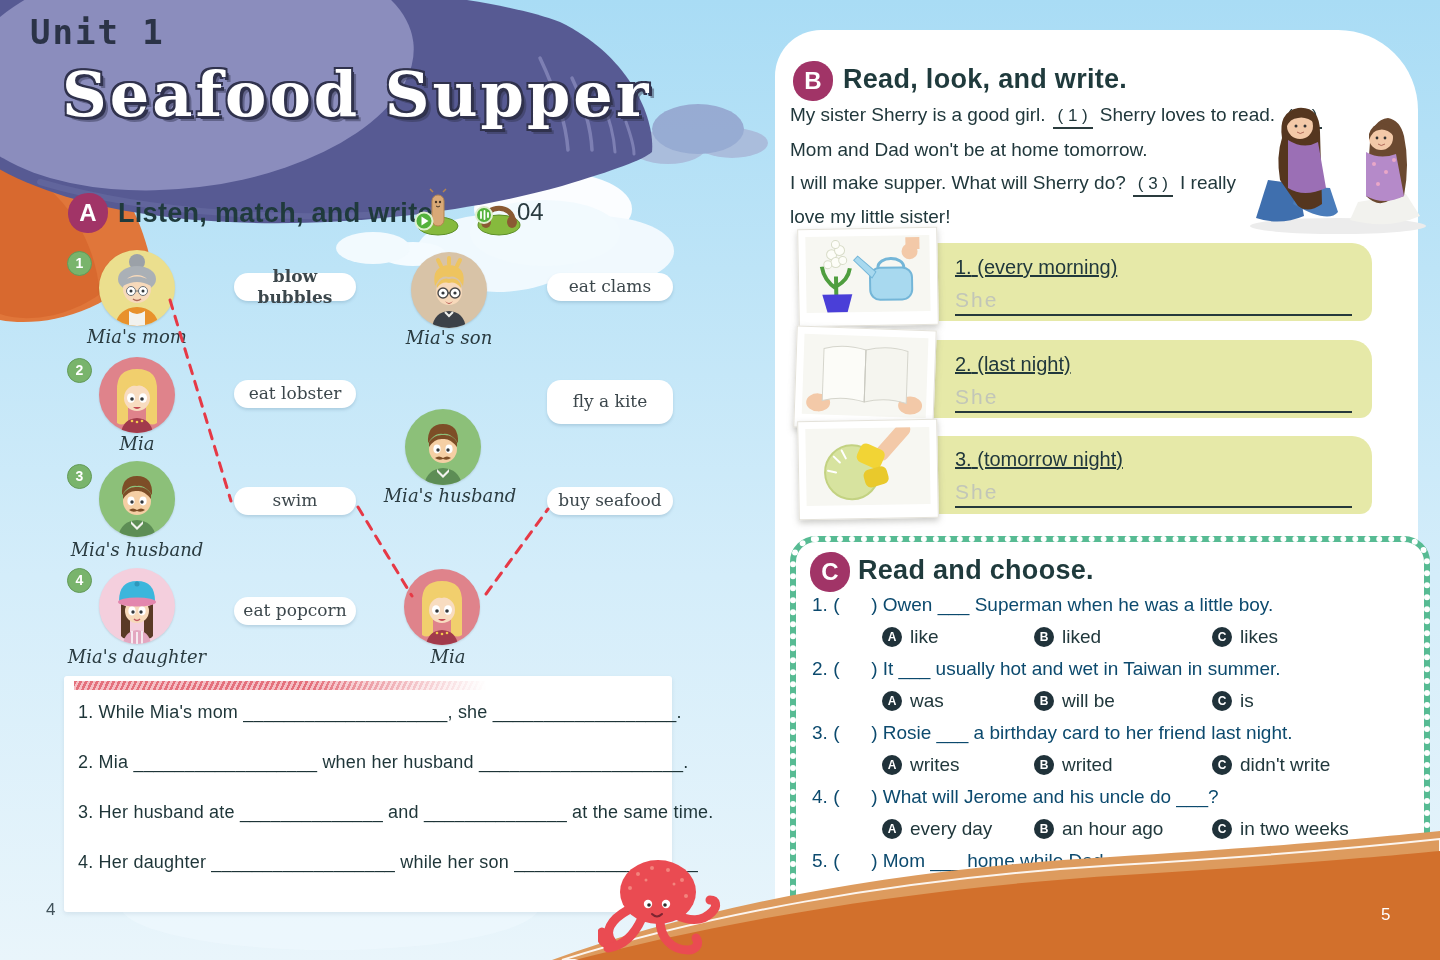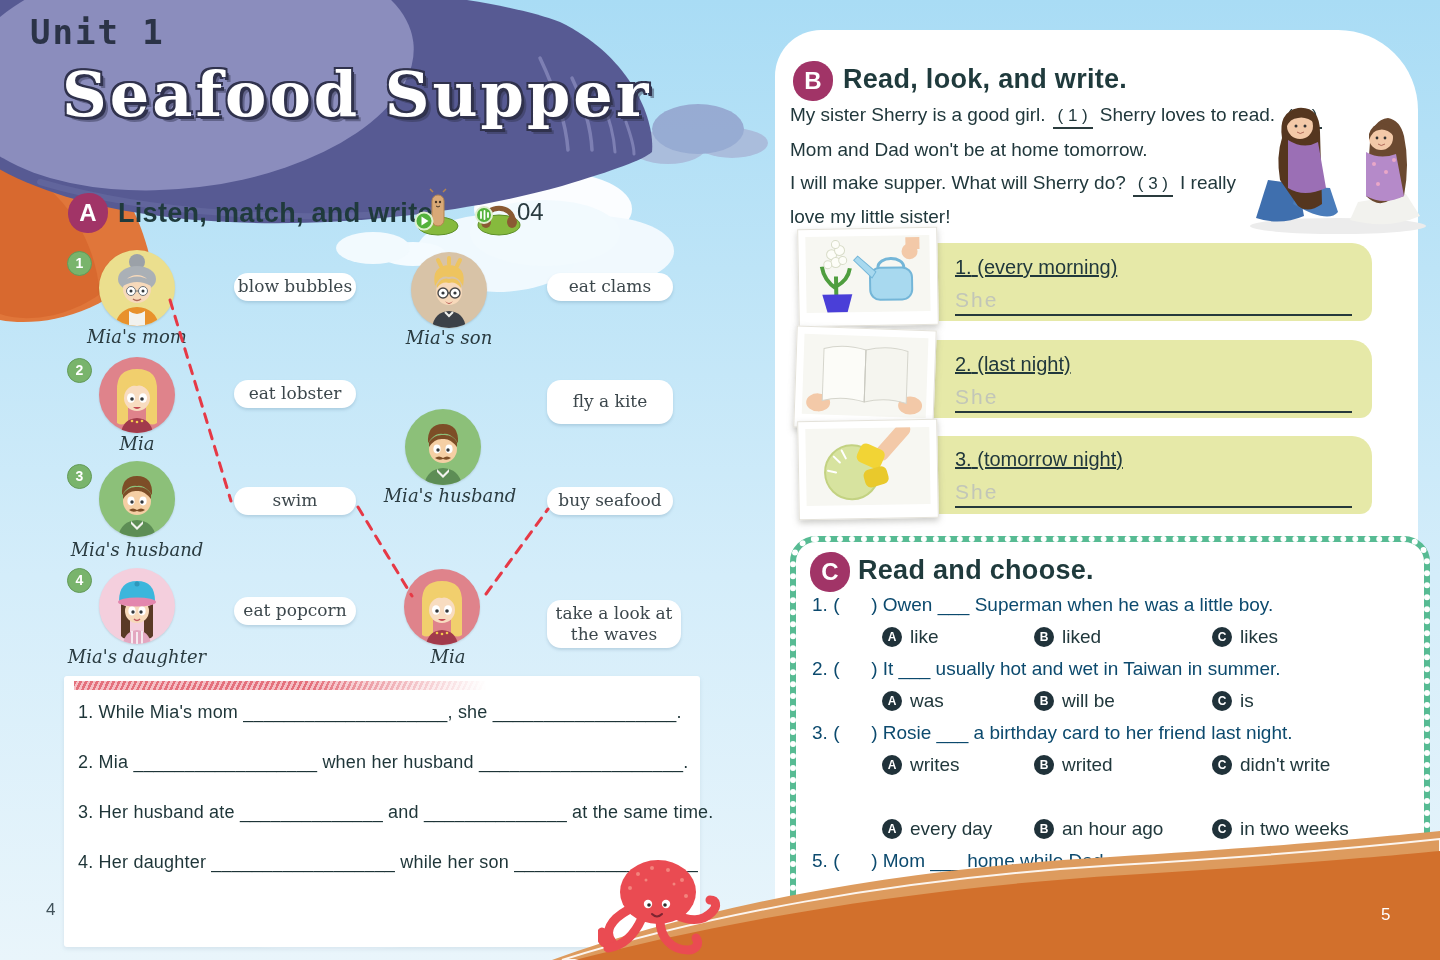--- a/index.html
+++ b/index.html
@@ -30,22 +30,22 @@
   .avatar svg{display:block;}
   .num-badge{position:absolute;width:23px;height:23px;border-radius:50%;background:#79b46c;border:1px solid #639a58;
     color:#fff;font-size:14px;font-weight:bold;text-align:center;line-height:23px;}
   .p-label{position:absolute;width:170px;text-align:center;font-family:"DejaVu Serif",serif;font-style:italic;
     font-size:18px;color:#2a3b40;}
   .action-btn{position:absolute;background:#fff;border-radius:14px;box-shadow:0 2px 3px rgba(90,130,160,.25);
     font-family:"DejaVu Serif",serif;font-size:17px;color:#3c474c;text-align:center;
     display:flex;align-items:center;justify-content:center;line-height:1.25;}
 
   
-  .sent-panel{position:absolute;left:64px;top:676px;width:608px;height:271px;background:#fff;border-radius:3px;
-    box-shadow:0 2px 4px rgba(120,150,170,.18);padding-left:28px;}
+  .sent-panel{position:absolute;left:64px;top:676px;width:608px;height:236px;background:#fff;border-radius:3px;
+    box-shadow:0 2px 4px rgba(120,150,170,.18);}
   .sent-strip{position:absolute;left:10px;top:5px;width:430px;height:9px;
     background:repeating-linear-gradient(115deg,#e4717c 0 2.5px,#f5c0c5 2.5px 5px);
     -webkit-mask-image:linear-gradient(to right,#000 55%,transparent 96%);
     mask-image:linear-gradient(to right,#000 55%,transparent 96%);}
   .sentence{position:absolute;left:14px;font-size:18px;color:#1e3538;white-space:nowrap;letter-spacing:.2px;}
 
   .page-num-left{position:absolute;left:46px;top:900px;font-size:17px;color:#41525a;}
   .page-num-right{position:absolute;left:1381px;top:905px;font-size:17px;color:#fff;z-index:9;}
 
   
@@ -199,21 +199,21 @@
         <ellipse cx="43" cy="43" rx="3.6" ry="4.4" fill="#fff"></ellipse>
       <circle cx="34" cy="44" r="1.7" fill="#33383c"></circle>
         <circle cx="42" cy="44" r="1.7" fill="#33383c"></circle>
       <path d="M35 51 Q38 54 41 51" stroke="#c05a62" fill="none" stroke-width="1.4"></path>
       <path d="M24 76 Q26 63 38 62 Q50 63 52 76 Z" fill="#e3a7c0"></path>
       <path d="M33 63 L33 76 M38 64 L38 76 M43 63 L43 76" stroke="#f6e9f0" stroke-width="2"></path>
     </svg>
   </div>
   <div class="p-label" style="left:52px;top:646px;">Mia's daughter</div>
 
-  <div class="action-btn" style="left:234px;top:273px;width:122px;height:28px;">blow bubbles</div>
+  <div class="action-btn" style="left:234px;top:273px;width:122px;height:28px;font-weight:bold;">blow bubbles</div>
   <div class="action-btn" style="left:234px;top:380px;width:122px;height:28px;">eat lobster</div>
   <div class="action-btn" style="left:234px;top:487px;width:122px;height:28px;">swim</div>
   <div class="action-btn" style="left:234px;top:597px;width:122px;height:28px;">eat popcorn</div>
 
   <div class="avatar" style="left:411px;top:252px;background:#d8c3a7;">
     <svg width="76" height="76" viewBox="0 0 76 76">
       <path d="M24 34 Q20 14 38 13 Q56 14 52 34 L49 29 Q44 23 38 25 Q31 23 27 29 Z" fill="#eec45f"></path>
       <path d="M30 14 L27 8 M38 12 L38 6 M46 14 L49 8" stroke="#eec45f" stroke-width="4" stroke-linecap="round"></path>
       <circle cx="38" cy="40" r="13" fill="#f7d9ba"></circle>
       <path d="M26 33 Q31 25 38 27 Q46 25 50 33 L50 36 Q44 29 38 31 Q31 29 26 36 Z" fill="#eec45f"></path>
@@ -259,21 +259,20 @@
       <circle cx="33" cy="64" r="1.3" fill="#f4c84f"></circle>
         <circle cx="38" cy="65" r="1.3" fill="#f4c84f"></circle>
         <circle cx="43" cy="64" r="1.3" fill="#f4c84f"></circle>
     </svg>
   </div>
   <div class="p-label" style="left:363px;top:646px;">Mia</div>
 
   <div class="action-btn" style="left:547px;top:273px;width:126px;height:28px;">eat clams</div>
   <div class="action-btn" style="left:547px;top:380px;width:126px;height:44px;">fly a kite</div>
   <div class="action-btn" style="left:547px;top:487px;width:126px;height:28px;">buy seafood</div>
-  <div class="action-btn" style="left:547px;top:600px;width:126px;height:48px;padding:0 4px;">take a look at the waves</div>
 
   <svg class="abs" style="left:0;top:0;pointer-events:none;" width="720" height="960" viewBox="0 0 720 960">
     <line x1="170" y1="300" x2="231" y2="501" stroke="#e63946" stroke-width="3" stroke-dasharray="9 8" stroke-linecap="round"></line>
     <line x1="358" y1="507" x2="412" y2="596" stroke="#e63946" stroke-width="3" stroke-dasharray="9 8" stroke-linecap="round"></line>
     <line x1="486" y1="594" x2="548" y2="509" stroke="#e63946" stroke-width="3" stroke-dasharray="9 8" stroke-linecap="round"></line>
   </svg>
 
   <div class="sent-panel">
     <div class="sent-strip"></div>
     <div class="sentence" style="top:26px;">1. While Mia's mom ____________________, she __________________.</div>
@@ -417,20 +416,21 @@
       <span class="opt opt-b">
           <span class="opt-circle">B</span>
           <span>writed</span>
         </span>
       <span class="opt">
           <span class="opt-circle">C</span>
           <span>didn't write</span>
         </span>
     </div>
 
+    <div class="q-line" style="top:244px;"><span>4.</span> <span class="slot">(      )</span> <span>What will Jerome and his uncle do ___?</span></div>
     <div class="opt-row" style="top:276px;">
       <span class="opt opt-a">
           <span class="opt-circle">A</span>
           <span>every day</span>
         </span>
       <span class="opt opt-b">
           <span class="opt-circle">B</span>
           <span>an hour ago</span>
         </span>
       <span class="opt">

